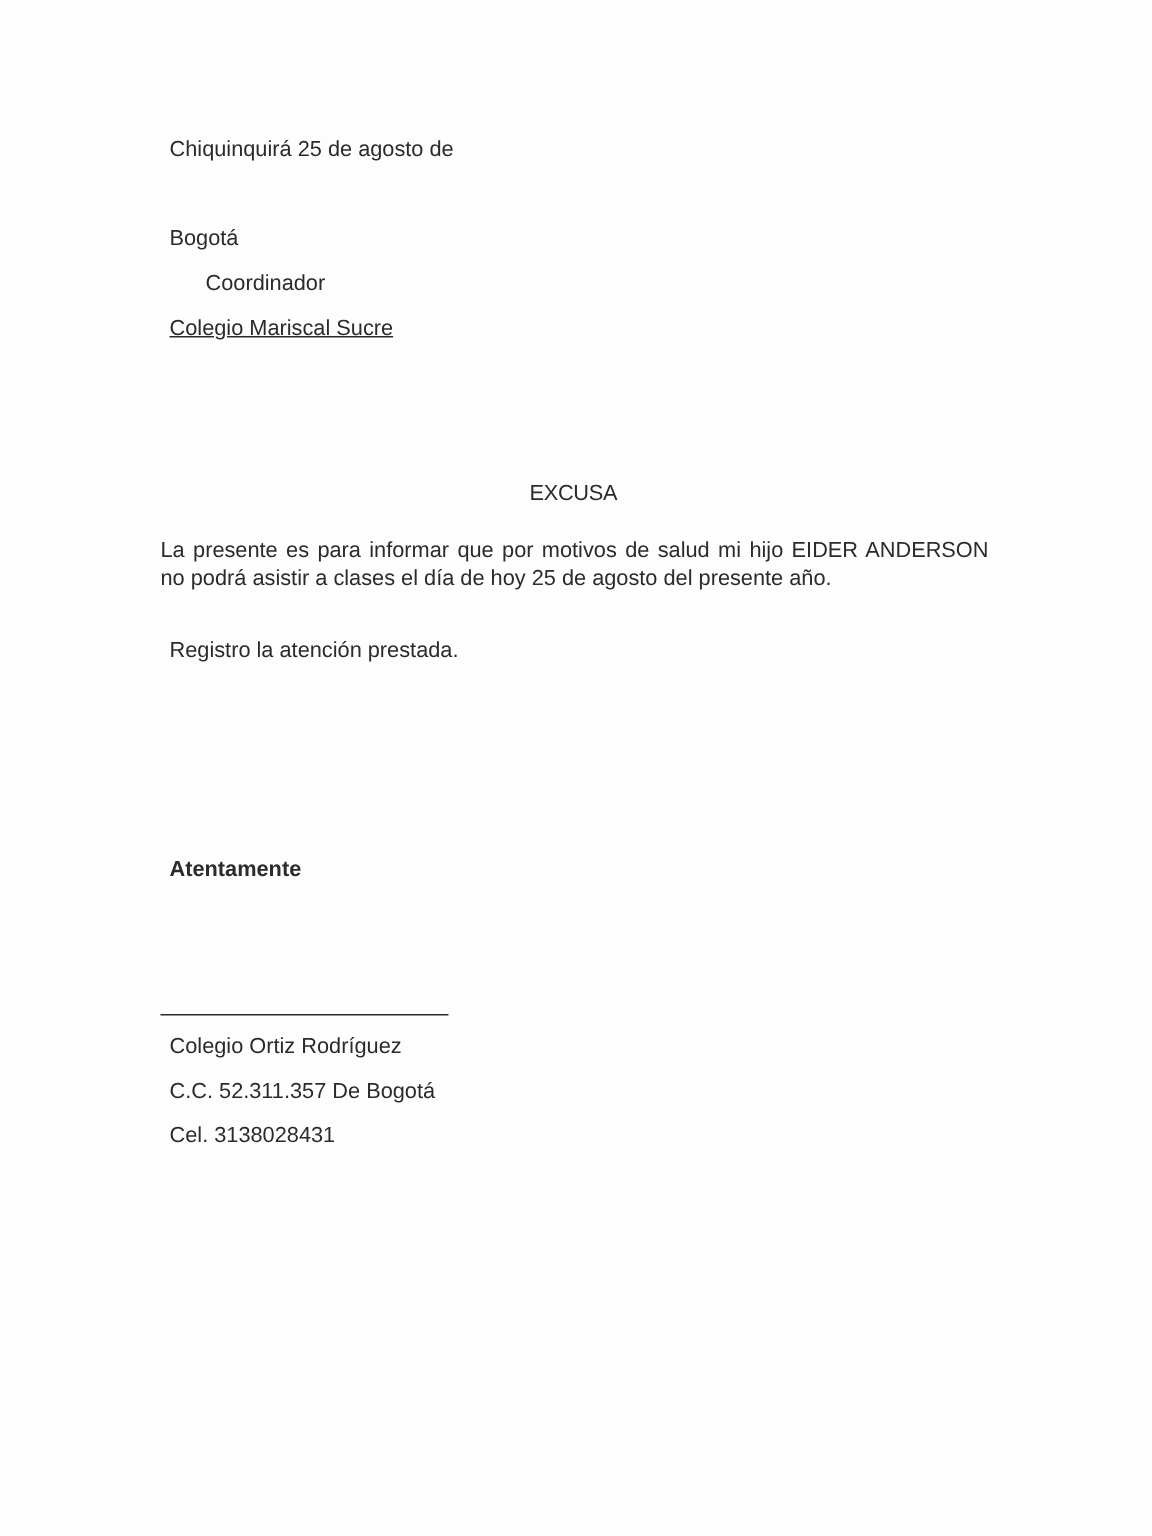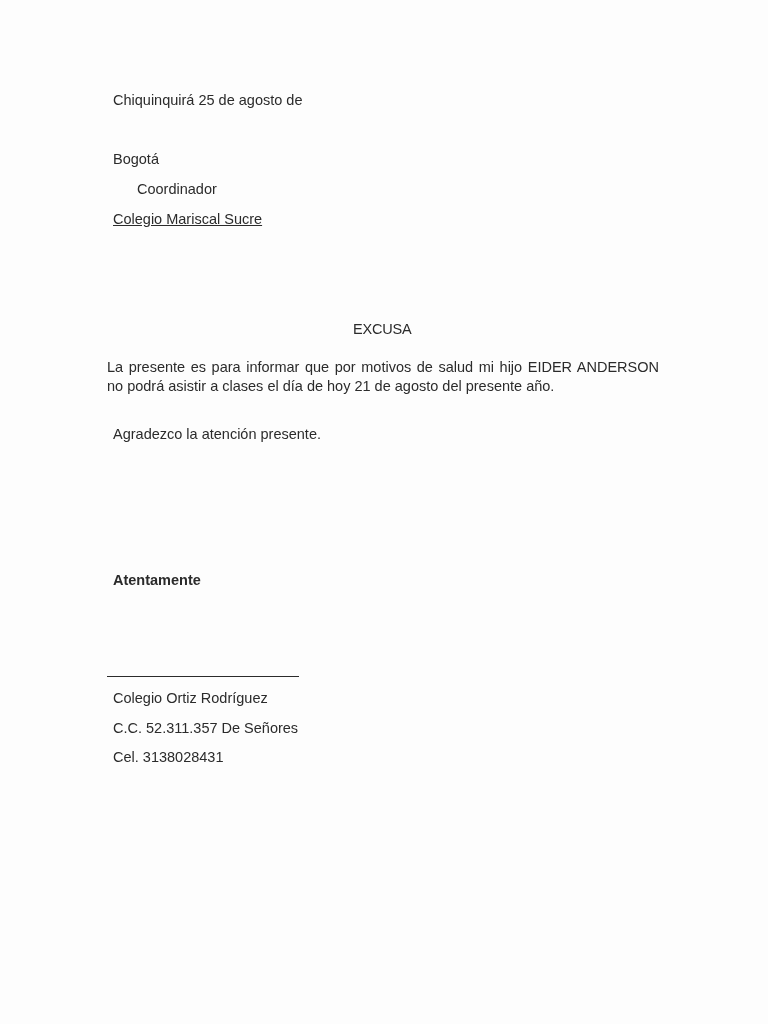--- a/index.html
+++ b/index.html
@@ -66,27 +66,27 @@
   <div>
     <div class="line" style="top:150px;">Bogotá</div>
     <div class="line" style="top:180px;margin-left:24px;">Coordinador</div>
     <div class="line" style="top:210px;text-decoration:underline;">Colegio Mariscal Sucre</div>
   </div>
 
   <div class="title">EXCUSA</div>
 
   <div class="paragraph">
     <span>La presente es para informar que por motivos de salud mi hijo EIDER ANDERSON</span>
-    <span class="last">no podrá asistir a clases el día de hoy 21 de agosto del presente año.</span>
+    <span class="last">no podrá asistir a clases el día de hoy 25 de agosto del presente año.</span>
   </div>
 
-  <div class="line" style="top:425px;">Agradezco la atención presente.</div>
+  <div class="line" style="top:425px;">Registro la atención prestada.</div>
 
   <div class="line" style="top:571px;font-weight:bold;">Atentamente</div>
 
   <div class="signature-line"></div>
 
   <div>
     <div class="line" style="top:689px;">Colegio Ortiz Rodríguez</div>
-    <div class="line" style="top:719px;">C.C. 52.311.357 De Señores</div>
+    <div class="line" style="top:719px;">C.C. 52.311.357 De Bogotá</div>
     <div class="line" style="top:748px;">Cel. 3138028431</div>
   </div>
 </div>
 
 </body></html>

